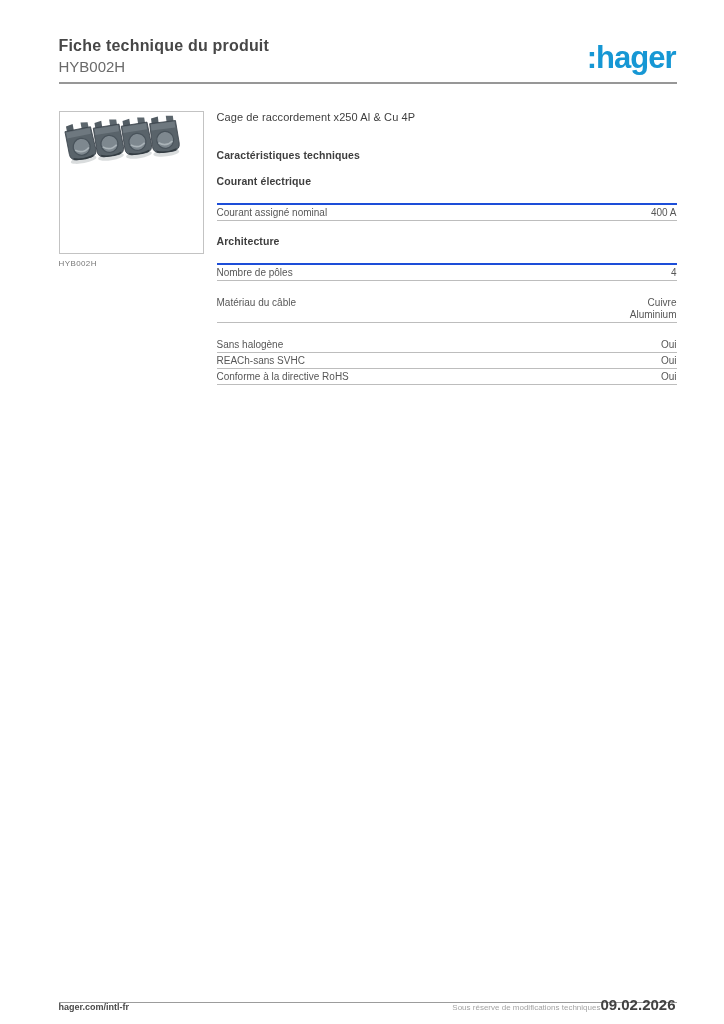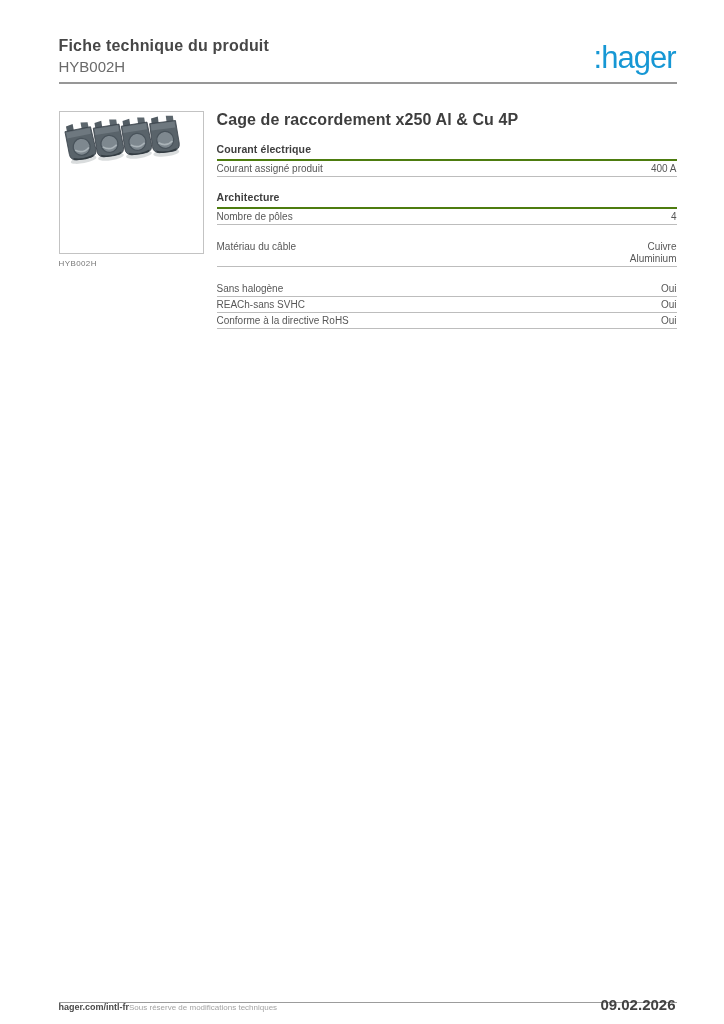--- a/index.html
+++ b/index.html
@@ -9,57 +9,57 @@
     position:relative; width:723px; height:1024px; background:#ffffff;
     overflow:hidden; margin:16px auto;
   }
 
   
   .header { position:absolute; left:58px; top:21px; right:48px; }
   .page-title { font-size:16px; font-weight:bold; color:#474747; letter-spacing:.2px; }
   .page-ref { font-size:15px; font-weight:400; color:#6a6a6a; margin-top:3px; }
   .logo {
     position:absolute; right:0; top:3px;
-    font-size:31px; font-weight:normal; color:#1697d4; letter-spacing:-1px;
+    font-size:31px; font-weight:bold; color:#1697d4; letter-spacing:-1px;
   }
   .header-rule { position:absolute; left:58px; top:66px; width:618px; border-top:2px solid #979797; }
 
   
   .image-box {
     position:absolute; left:58px; top:95px; width:145px; height:143px;
     border:1px solid #c3c3c3; background:#ffffff;
   }
   .image-box svg { display:block; }
   .image-caption {
     position:absolute; left:58px; top:243px;
     font-size:8px; color:#787878; letter-spacing:.4px;
   }
 
   
   .specs { position:absolute; left:216px; top:95px; width:460px; }
-  .product-title { font-size:16px; font-weight:bold; color:#3e3e3e; letter-spacing:.1px; }
+  .product-title { font-size:11px; font-weight:normal; color:#3e3e3e; letter-spacing:.1px; }
   .char-heading { font-size:10.5px; font-weight:bold; color:#3e3e3e; margin-top:26px; letter-spacing:.1px; }
   .section { margin-top:14px; }
   .section-title {
     font-size:10.5px; font-weight:bold; color:#3e3e3e;
-    padding-bottom:4px; border-bottom:2px solid #4d7c0f; letter-spacing:.1px;
+    padding-bottom:16px; border-bottom:2px solid #1d4ed8; letter-spacing:.1px;
   }
   .spec-row {
     display:flex; justify-content:space-between; align-items:flex-start;
     padding:1.5px 0; border-bottom:1px solid #bdbdbd;
     font-size:10px; color:#575757; line-height:12px;
   }
   .spec-row .row-label { text-align:left; }
   .spec-row .row-values { text-align:right; }
 
   
   .footer-rule { position:absolute; left:58px; top:986px; width:618px; border-top:1px solid #9c9c9c; }
   .footer { position:absolute; left:58px; right:48px; top:980px; display:flex; align-items:baseline; }
   .footer-url { font-size:9px; font-weight:bold; color:#484848; white-space:nowrap; }
-  .footer-disclaimer { flex:1; text-align:left; font-size:8px; color:#a3a3a3; }
+  .footer-disclaimer { flex:1; text-align:right; font-size:8px; color:#a3a3a3; }
   .footer-date { font-size:15px; font-weight:bold; color:#424242; white-space:nowrap; }
 </style>
 </head>
 <body>
 
 <div class="page">
 
   <div class="header">
     <div class="page-title">Fiche technique du produit</div>
     <div class="page-ref">HYB002H</div>
@@ -91,25 +91,26 @@
       <use href="#cage" xlink:href="#cage" transform="translate(7,11) rotate(-11 13 18)"></use>
       <use href="#cage" xlink:href="#cage" transform="translate(35,8) rotate(-9 13 18)"></use>
       <use href="#cage" xlink:href="#cage" transform="translate(63,6) rotate(-9 13 18)"></use>
       <use href="#cage" xlink:href="#cage" transform="translate(91,4) rotate(-7 13 18)"></use>
     </svg>
   </div>
   <div class="image-caption">HYB002H</div>
 
   <div class="specs">
     <div class="product-title">Cage de raccordement x250 Al &amp; Cu 4P</div>
+    <div class="char-heading">Caractéristiques techniques</div>
     <div id="spec-sections">
         <div class="section">
           <div class="section-title">Courant électrique</div>
           <div class="spec-row">
-            <span class="row-label">Courant assigné produit</span>
+            <span class="row-label">Courant assigné nominal</span>
             <span class="row-values">
               <div>400 A</div>
             </span>
           </div>
         </div>
         <div class="section">
           <div class="section-title">Architecture</div>
           <div class="spec-row">
             <span class="row-label">Nombre de pôles</span>
             <span class="row-values">

